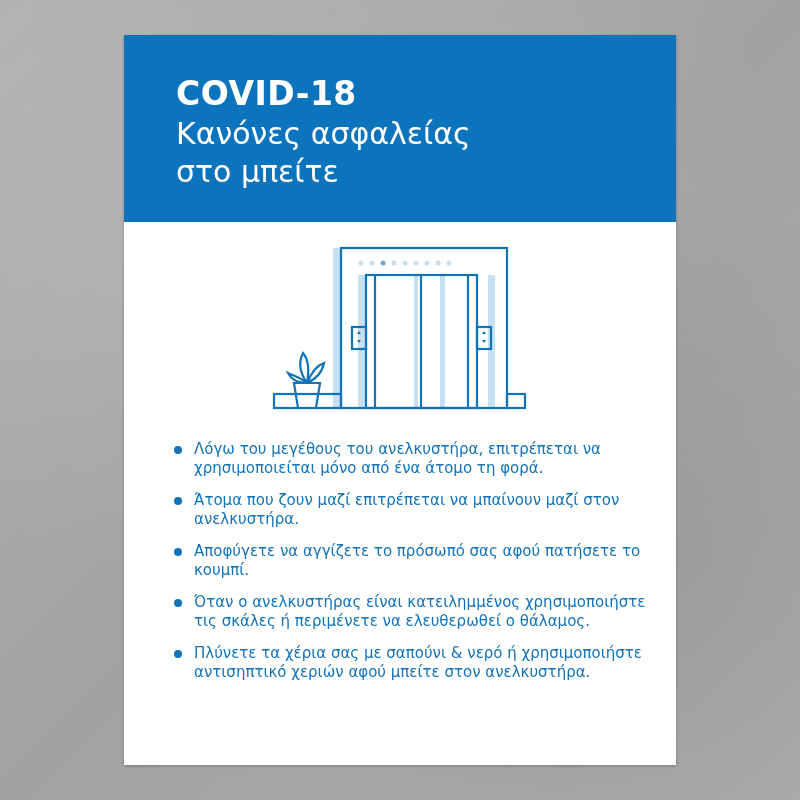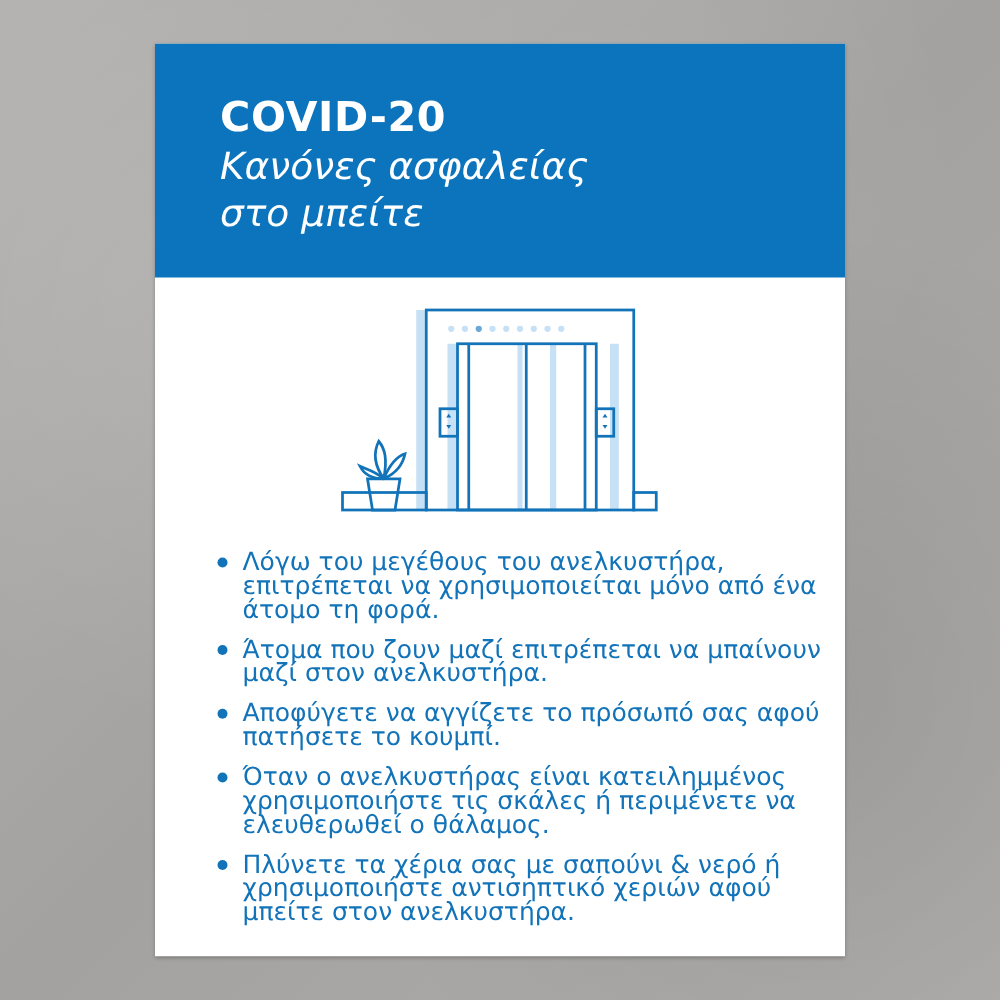--- a/index.html
+++ b/index.html
@@ -9,32 +9,32 @@
       radial-gradient(circle at 20% 30%, rgba(255,255,255,0.10) 0, rgba(255,255,255,0) 40%),
       radial-gradient(circle at 80% 70%, rgba(0,0,0,0.08) 0, rgba(0,0,0,0) 45%),
       radial-gradient(circle at 60% 15%, rgba(255,255,255,0.08) 0, rgba(255,255,255,0) 35%),
       linear-gradient(135deg,#b3b2b0,#a3a2a0 50%,#aeadab);
     font-family:"DejaVu Sans","Liberation Sans",sans-serif;}
   .card{position:absolute;left:124px;top:35px;width:552px;height:730px;background:#ffffff;
     box-shadow:0 1px 3px rgba(0,0,0,0.25);}
   .header{position:absolute;left:0;top:0;width:552px;height:187px;background:#0b74bd;color:#fff;}
   .title{position:absolute;left:52px;top:40px;font-size:33px;font-weight:bold;letter-spacing:0.5px;line-height:38px;}
   .subtitle{position:absolute;left:52px;top:80px;font-size:30px;font-weight:200;line-height:38px;font-family:"DejaVu Sans","Liberation Sans",sans-serif;}
-  .subtitle div{font-weight:normal;font-style:italic;}
+  .subtitle div{font-weight:normal;}
   .illus{position:absolute;left:146px;top:200px;width:260px;height:180px;}
   .rules{position:absolute;left:48px;top:405px;width:490px;margin:0;padding:0;list-style:none;}
-  .rules li{position:relative;padding-left:22px;color:#1273b9;font-size:20px;line-height:19px;margin-bottom:13px;}
+  .rules li{position:relative;padding-left:22px;color:#1273b9;font-size:15px;line-height:19px;margin-bottom:13px;}
   .rules li .dot{position:absolute;left:2px;top:6px;width:8px;height:8px;border-radius:50%;background:#1273b9;}
 </style>
 </head>
 <body>
 
 <div class="card">
   <div class="header">
-    <div class="title">COVID-20</div>
+    <div class="title">COVID-18</div>
     <div class="subtitle">
       <div>Κανόνες ασφαλείας</div>
       <div>στο μπείτε</div>
     </div>
   </div>
 
   <svg class="illus" viewBox="0 0 260 180" xmlns="http://www.w3.org/2000/svg">
     <g fill="#c6e0f5">
       <rect x="63" y="13" width="8" height="160"></rect>
       <rect x="88" y="40" width="8" height="133"></rect>

